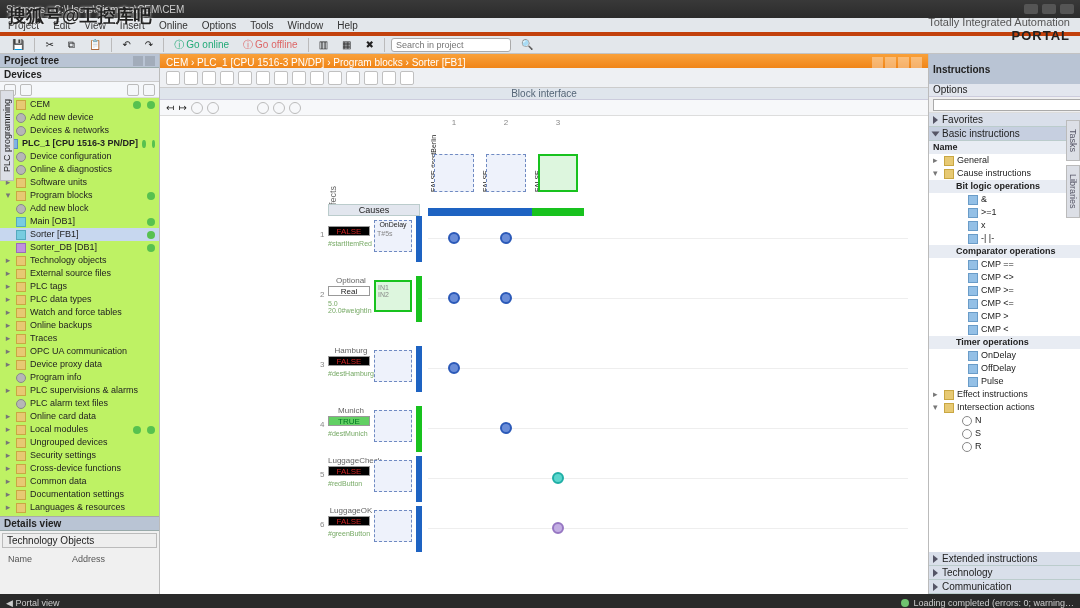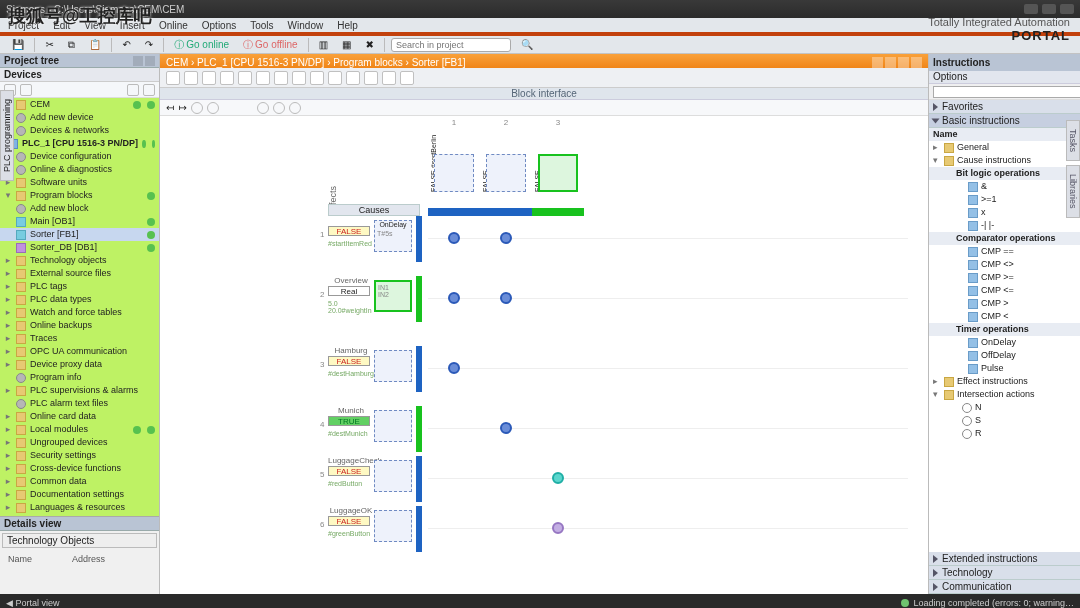--- a/index.html
+++ b/index.html
@@ -65,41 +65,41 @@
   .eff-col .blk{position:absolute;left:6px;top:34px;width:40px;height:38px;border:1px dashed #6f8ac2;background:#eef2fb;}
   .eff-col .bar{position:absolute;bottom:0;left:0;width:100%;height:8px;}
   .bar.blue{background:#1e63c2;}
   .bar.green{background:#18c21e;}
   .eff-col.sel .blk{border:2px solid #18c21e;background:#ddf6de;}
 
   .cause{position:absolute;left:168px;width:92px;height:46px;}
   .cause .idx{position:absolute;left:-8px;top:14px;color:#888;font-size:8px;}
   .cause .tag{position:absolute;left:0;top:0;font-size:8px;color:#666;width:46px;text-align:center;}
   .cause .val{position:absolute;left:0;top:10px;width:42px;height:10px;border:1px solid #999;text-align:center;font-size:8px;}
-  .cause .val.f{background:#fef9c3;color:#c22;}
+  .cause .val.f{background:#000000;color:#c22;}
   .cause .val.t{background:#62d063;color:#072;}
   .cause .inp{position:absolute;left:0;top:24px;font-size:7px;color:#7a6;}
   .cause .box{position:absolute;left:46px;top:4px;width:38px;height:32px;border:1px dashed #6f8ac2;background:#eef2fb;}
   .cause .side{position:absolute;top:0;height:46px;width:6px;}
   .side.blue{background:#1e63c2;} .side.green{background:#18c21e;}
   .cause.sel .box{border:2px solid #18c21e;background:#ddf6de;}
   .gridline{position:absolute;border-top:1px solid #eee;left:268px;right:20px;}
 
   .intersect{position:absolute;width:12px;height:12px;border-radius:50%;border:2px solid;background:#fff;}
   .intersect.blue{border-color:#2b59b8;background:#6a8dd8;} 
   .intersect.cyan{border-color:#1faea5;background:#5bd6cd;}
   .intersect.violet{border-color:#9676c2;background:#c3aee3;}
 
   .hscroll{position:absolute;bottom:0;left:0;right:0;height:14px;background:#eceef1;border-top:1px solid #ccc;display:flex;align-items:center;justify-content:flex-end;padding:0 4px;gap:4px;}
   .zoom{width:44px;height:12px;font-size:9px;border:1px solid #aaa;background:#fff;text-align:right;padding-right:2px;}
   .bottom-tabs{height:14px;background:#e8eaee;border-top:1px solid #ccc;display:flex;justify-content:flex-end;gap:2px;padding:0 4px;}
   .bottom-tabs span{border:1px solid #ccc;background:#f5f6f8;padding:0 6px;font-size:9px;display:inline-flex;align-items:center;}
 
   .right-col { width:152px;display:flex;flex-direction:column;border-left:1px solid #bbb;background:#efeff0;}
-  .task-hdr{background:#b9c4d4;height:17px;padding:0 4px;display:flex;align-items:center;font-weight:bold;}
+  .task-hdr{background:#b9c4d4;height:30px;padding:0 4px;display:flex;align-items:center;font-weight:bold;}
   .opt-hdr{background:#e2e6ee;height:13px;padding:0 4px;border-bottom:1px solid #ccd;}
   .opt-tools{height:16px;display:flex;align-items:center;gap:3px;padding:0 4px;border-bottom:1px solid #ddd;}
   .acc-hdr{background:#d9dfea;height:14px;display:flex;align-items:center;gap:4px;padding:0 4px;border-bottom:1px solid #bcc;}
   .acc-hdr .arr{width:0;height:0;border-top:4px solid transparent;border-bottom:4px solid transparent;border-left:5px solid #556;}
   .rtree{font-size:9px;line-height:13px;background:#fff;flex:1;overflow:auto;min-height:0;}
   .rtree .rnode{display:flex;align-items:center;gap:3px;padding:0 4px;height:13px;}
   .rtree .exp{width:8px;color:#777;}
   .rtree .ico{width:10px;height:10px;}
   .ico-y{background:#e7c973;border:1px solid #c9a743;}
   .ico-b{background:#94c0e6;border:1px solid #6a9cc8;}
@@ -448,21 +448,21 @@
   <div class="inp">#startItemRed</div>
   <div class="box">
             <div style="font-size:7px;text-align:center">OnDelay</div>
             <div style="font-size:7px;color:#888;padding:2px">T#5s</div>
           </div>
   <div class="side blue" style="left:88px"></div>
         </div>
         <div class="gridline" style="top: 122px;"></div>
         <div class="cause sel" style="top: 160px;">
           <div class="idx">2</div>
-  <div class="tag">Overview</div>
+  <div class="tag">Optional</div>
   <div class="val ">Real</div>
   <div class="inp">5.0<br>20.0#weightIn</div>
   <div class="box">
             <div style="font-size:7px;color:#888;padding:2px">IN1<br>IN2</div>
           </div>
   <div class="side green" style="left:88px"></div>
         </div>
         <div class="gridline" style="top: 182px;"></div>
         <div class="cause" style="top: 230px;">
           <div class="idx">3</div>

